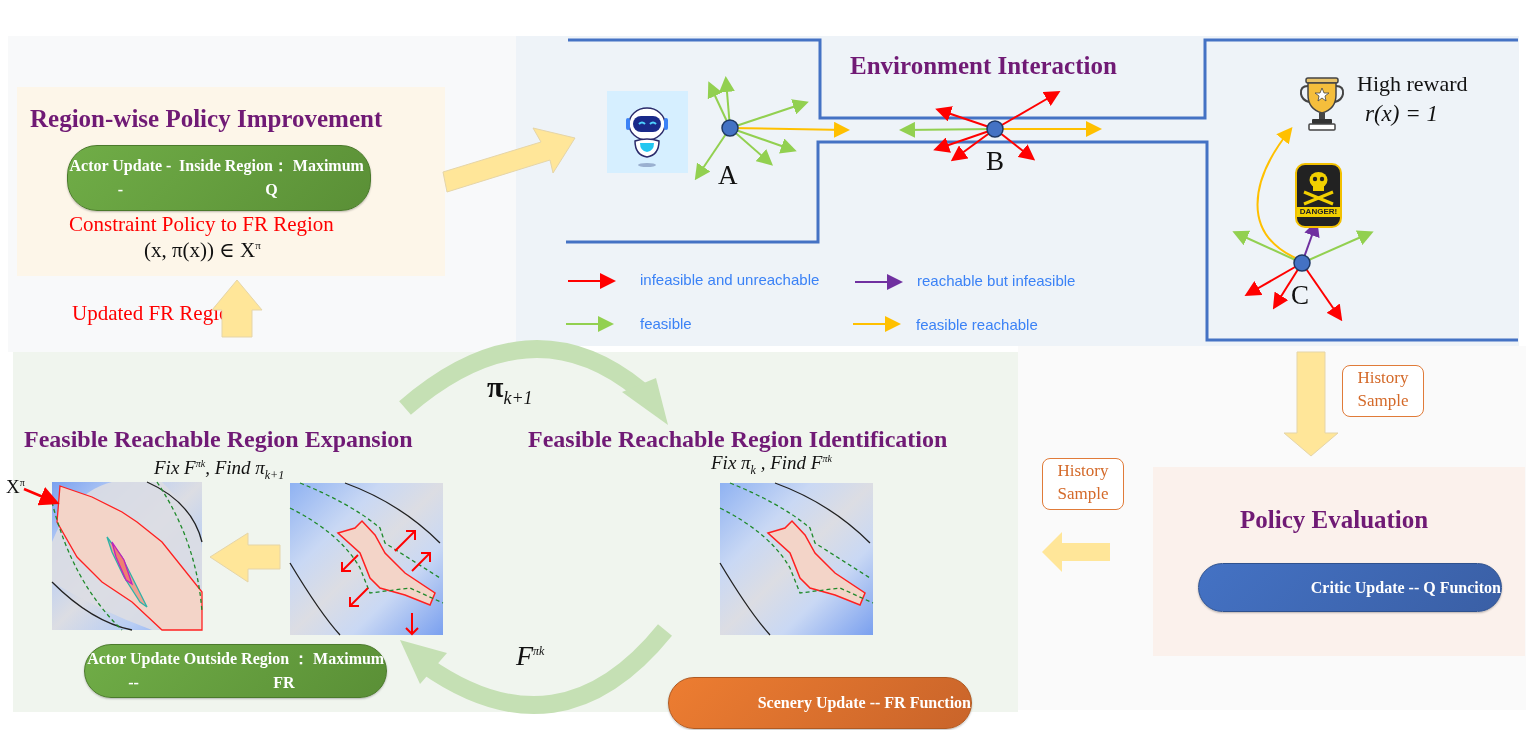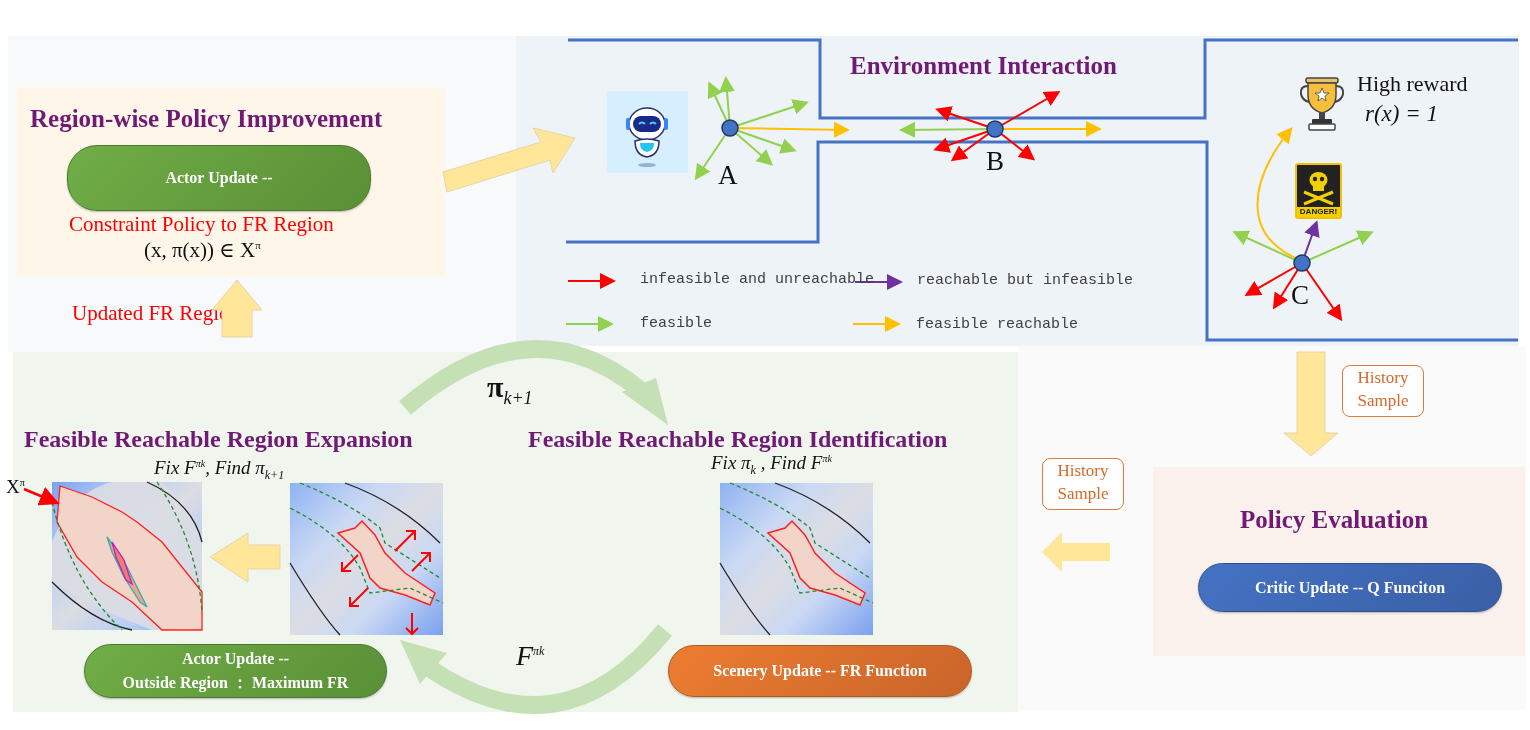--- a/index.html
+++ b/index.html
@@ -4,43 +4,44 @@
 <style>
   html, body { margin:0; padding:0; }
   body { width:1530px; height:730px; background:#ffffff; position:relative; overflow:hidden;
          font-family:"Liberation Serif", "DejaVu Serif", serif; }
   .abs { position:absolute; }
   .panel { position:absolute; }
   .title-blue { color:#701a75; font-weight:bold; font-family:"Liberation Serif", serif; white-space:nowrap; }
   .red-text { color:#ff0000; font-family:"Liberation Serif", serif; white-space:nowrap; }
   .math { font-family:"Liberation Serif", "DejaVu Serif", serif; font-style:italic; white-space:nowrap; color:#111; }
   .pill { position:absolute; border-radius:30px; color:#fff; font-weight:bold; text-align:center;
-          font-family:"Liberation Serif", serif; display:flex; flex-direction:column; justify-content:center; align-items:center;
+          font-family:"Liberation Serif", serif; display:flex; flex-direction:row; justify-content:flex-end; align-items:center;
           box-shadow:0 1px 2px rgba(0,0,0,0.25); }
   .pill-green { background:linear-gradient(135deg,#70ad47,#5a8f36); border:1px solid #4b7a2c; }
-  .pill-orange { background:linear-gradient(135deg,#ed7d31,#c9642a); border:1px solid #b05a22; }
+  .pill-orange { background:linear-gradient(135deg,#ed7d31,#c9642a); border:1px solid #b05a22;margin-top:32px; }
   .pill-blue { background:linear-gradient(135deg,#4472c4,#3a5fa5); border:1px solid #2f528f; }
   .hist { position:absolute; border:1.5px solid #e07b39; border-radius:8px; background:#fff; color:#d46a2a;
           font-size:17px; text-align:center; line-height:23px; font-family:"Liberation Serif", serif; }
-  .legend-text { font-size:15px; color:#404040; white-space:nowrap; font-family:Liberation Mono, monospace; }
+  .legend-text { font-size:15px; color:#3b82f6; white-space:nowrap; font-family:Liberation Sans, sans-serif; }
   svg { position:absolute; overflow:visible; }
 </style>
 </head>
 <body>
 
 <div class="panel" style="left:8px;top:36px;width:510px;height:316px;background:#f8f9fa;"></div>
 <div class="panel" style="left:17px;top:87px;width:428px;height:189px;background:#fdf6e9;"></div>
 <div class="panel" style="left:516px;top:36px;width:1003px;height:310px;background:#eef3f8;"></div>
 <div class="panel" style="left:1018px;top:346px;width:508px;height:364px;background:#fafafa;"></div>
 <div class="panel" style="left:1153px;top:467px;width:372px;height:189px;background:#fbf1ec;"></div>
 <div class="panel" style="left:13px;top:352px;width:1005px;height:360px;background:#f0f5ee;"></div>
 
 <div class="abs title-blue" style="left:30px;top:105px;font-size:25px;">Region-wise Policy Improvement</div>
 <div class="pill pill-green" style="left:67px;top:145px;width:302px;height:64px;font-size:16px;line-height:24px;">
   <span>Actor Update --</span>
+  <span>Inside Region：  Maximum Q</span>
 </div>
 <div class="abs red-text" style="left:69px;top:212px;font-size:21px;">Constraint Policy to FR Region</div>
 <div class="abs math" style="left:144px;top:238px;font-size:21px;font-style:normal;">
   <span>(x, π(x))  ∈  X</span><sup style="font-size:11px;">π</sup>
 </div>
 <div class="abs red-text" style="left:27px;top:301px;font-size:21px;margin-left:45px;">Updated FR Region</div>
 
 <svg style="left:0;top:0;" width="1530" height="730">
 
   <polygon points="222,337 222,310 212,310 237,280 262,310 252,310 252,337" fill="#ffe699" stroke="#e5d5a8" stroke-width="1"></polygon>
@@ -135,21 +136,21 @@
     <path d="M38 10 q8 0 7 8 q-1 6 -8 8" fill="none" stroke="#444" stroke-width="2"></path>
     <polygon points="24,12 26,17 31,17 27,20 28,25 24,22 20,25 21,20 17,17 22,17" fill="#fff" stroke="#444" stroke-width="0.8"></polygon>
     <rect x="21" y="37" width="6" height="6" fill="#444"></rect>
     <rect x="14" y="43" width="20" height="5" rx="1" fill="#333"></rect>
     <rect x="11" y="48" width="26" height="6" rx="1" fill="#fff" stroke="#444" stroke-width="1.5"></rect>
   </svg>
 </div>
 <div class="abs" style="left:1357px;top:71px;font-size:22px;color:#111;">High reward</div>
 <div class="abs math" style="left:1365px;top:101px;font-size:23px;">r(x) = 1</div>
 
-<div class="abs" style="left:1295px;top:163px;width:47px;height:56px;background:#222;border:2px solid #f2c000;border-radius:3px;box-sizing:border-box;">
+<div class="abs" style="left:1295px;top:163px;width:47px;height:65px;background:#222;border:2px solid #f2c000;border-radius:10px;box-sizing:border-box;">
   <svg width="43" height="52" style="left:0;top:0;">
     <ellipse cx="21.5" cy="15" rx="9" ry="8" fill="#f2d000"></ellipse>
     <rect x="16" y="20" width="11" height="6" fill="#f2d000"></rect>
     <circle cx="18" cy="14" r="2.2" fill="#222"></circle>
     <circle cx="25" cy="14" r="2.2" fill="#222"></circle>
     <line x1="7" y1="27" x2="36" y2="39" stroke="#f2d000" stroke-width="3"></line>
     <line x1="36" y1="27" x2="7" y2="39" stroke="#f2d000" stroke-width="3"></line>
     <rect x="0" y="42" width="43" height="10" fill="#f2d000"></rect>
   </svg>
   <span class="abs" style="left:1px;top:42px;width:41px;text-align:center;font-size:8px;font-weight:bold;color:#222;font-family:'Liberation Sans',sans-serif;">DANGER!</span>

